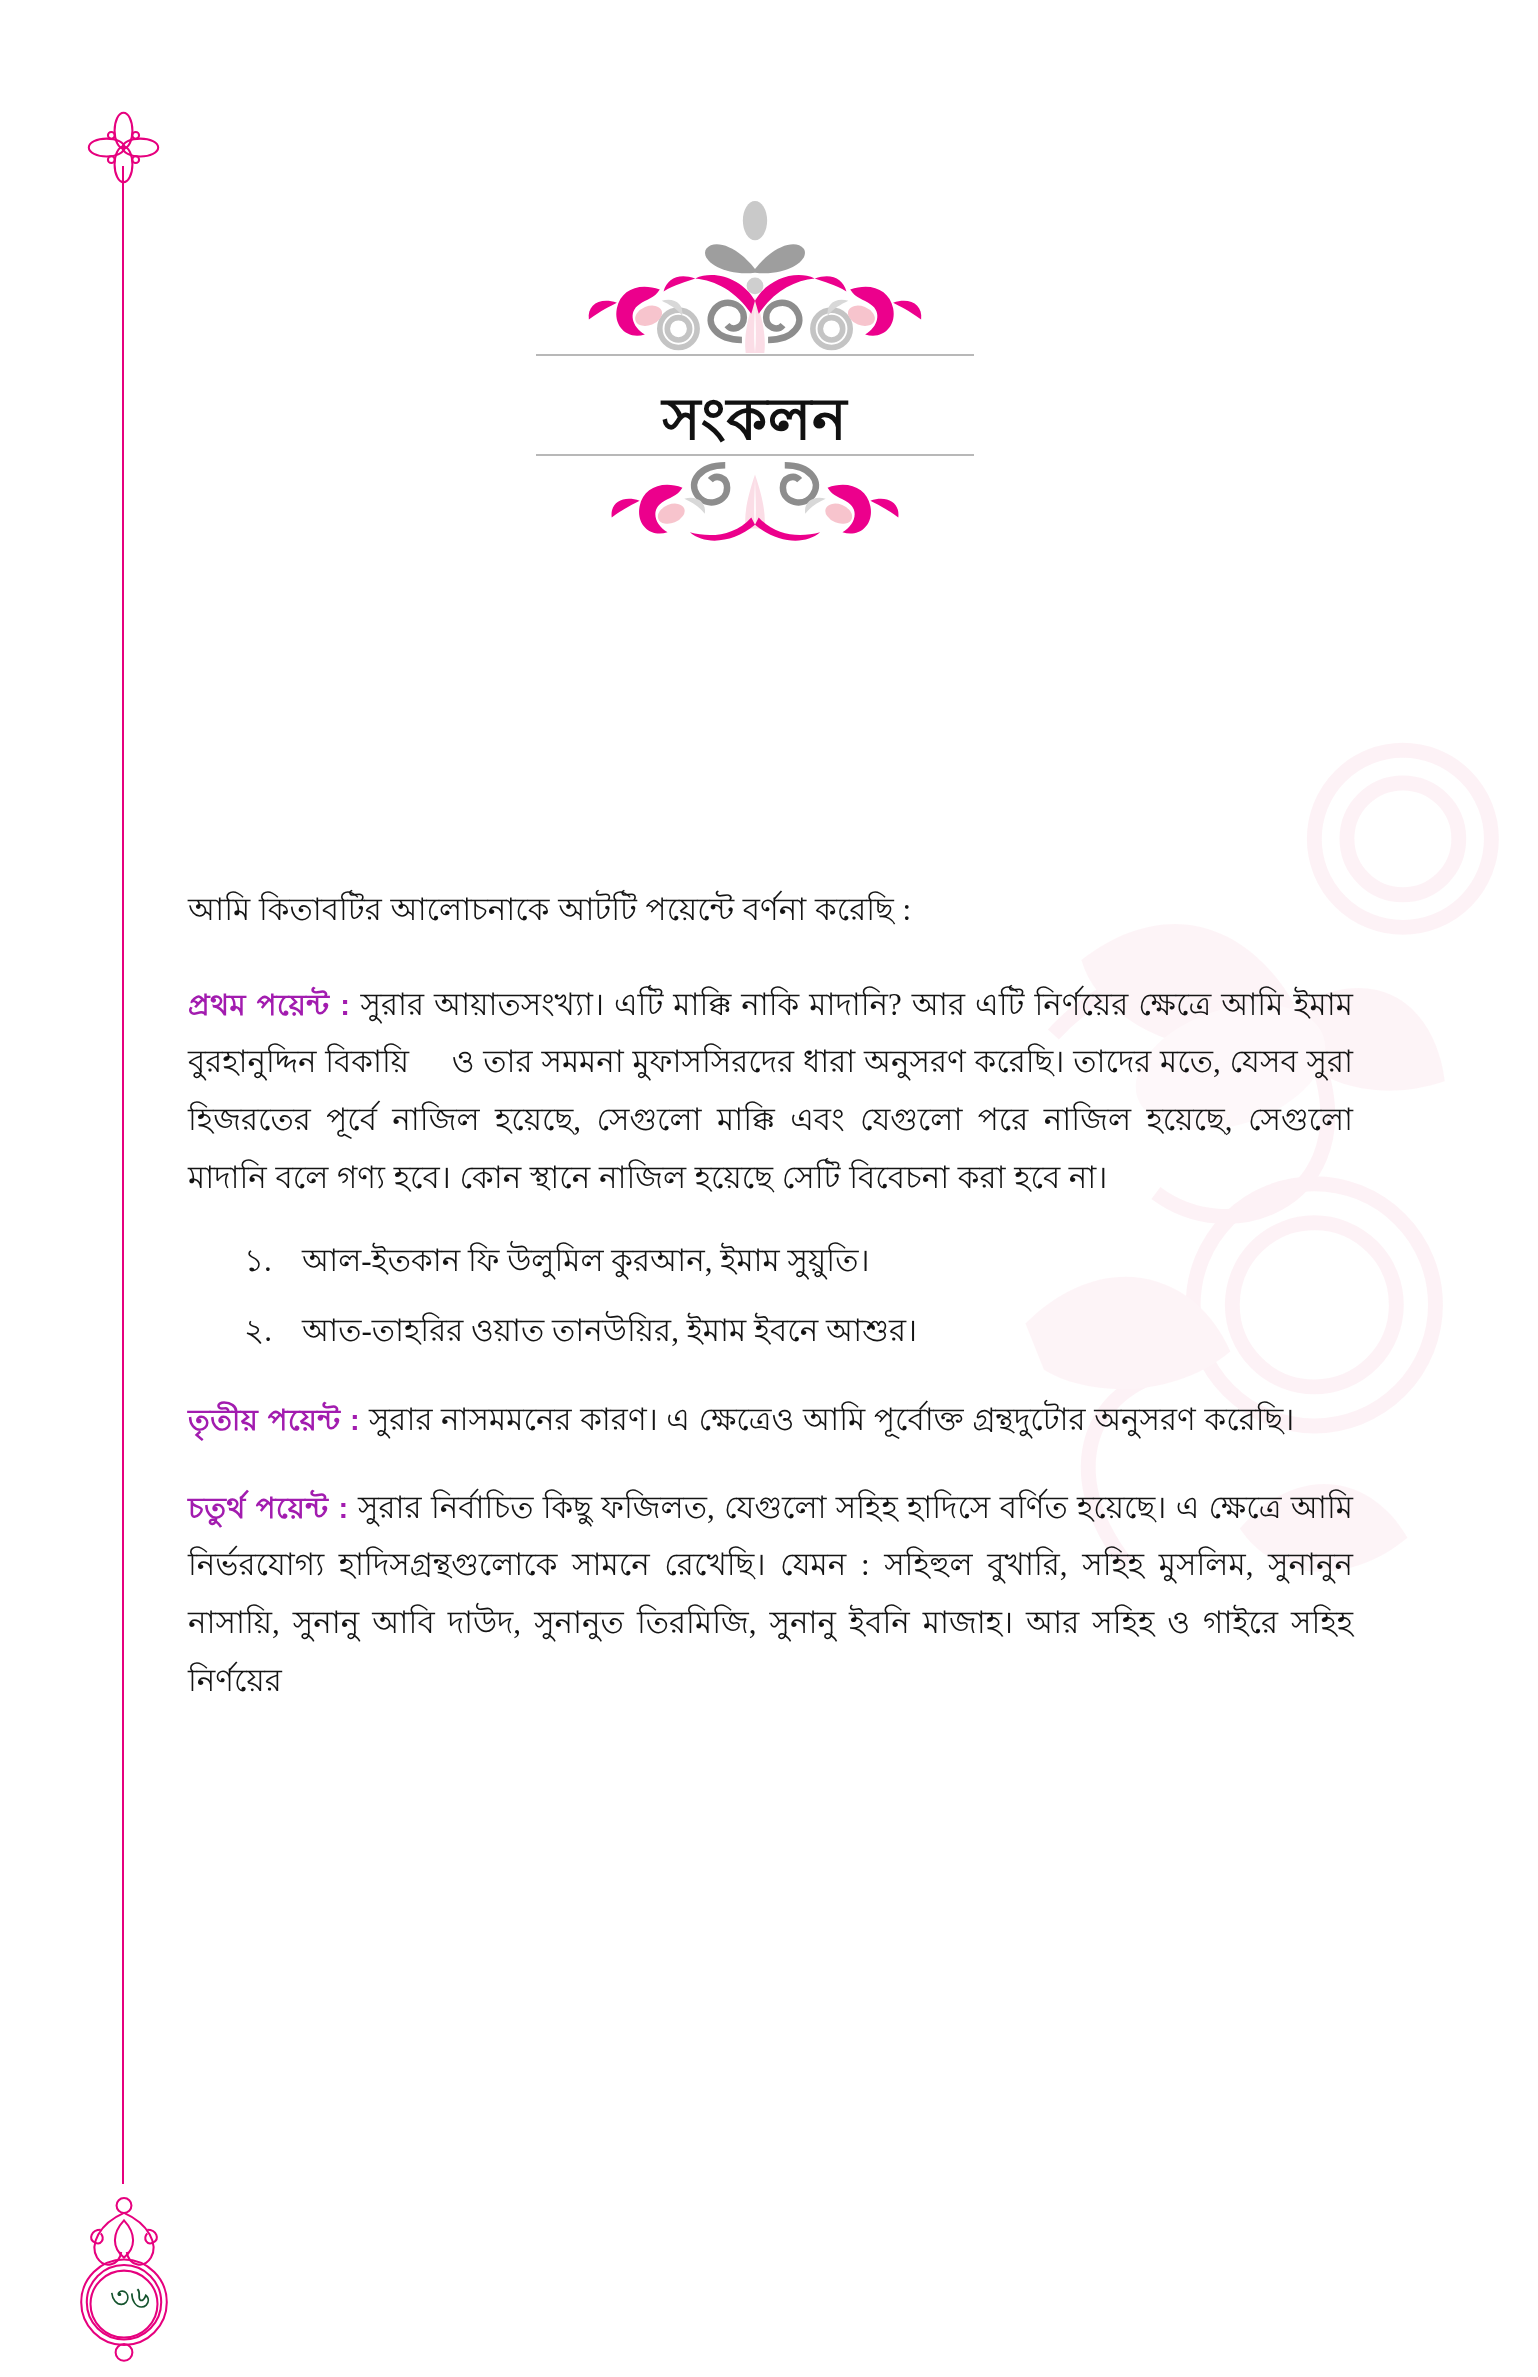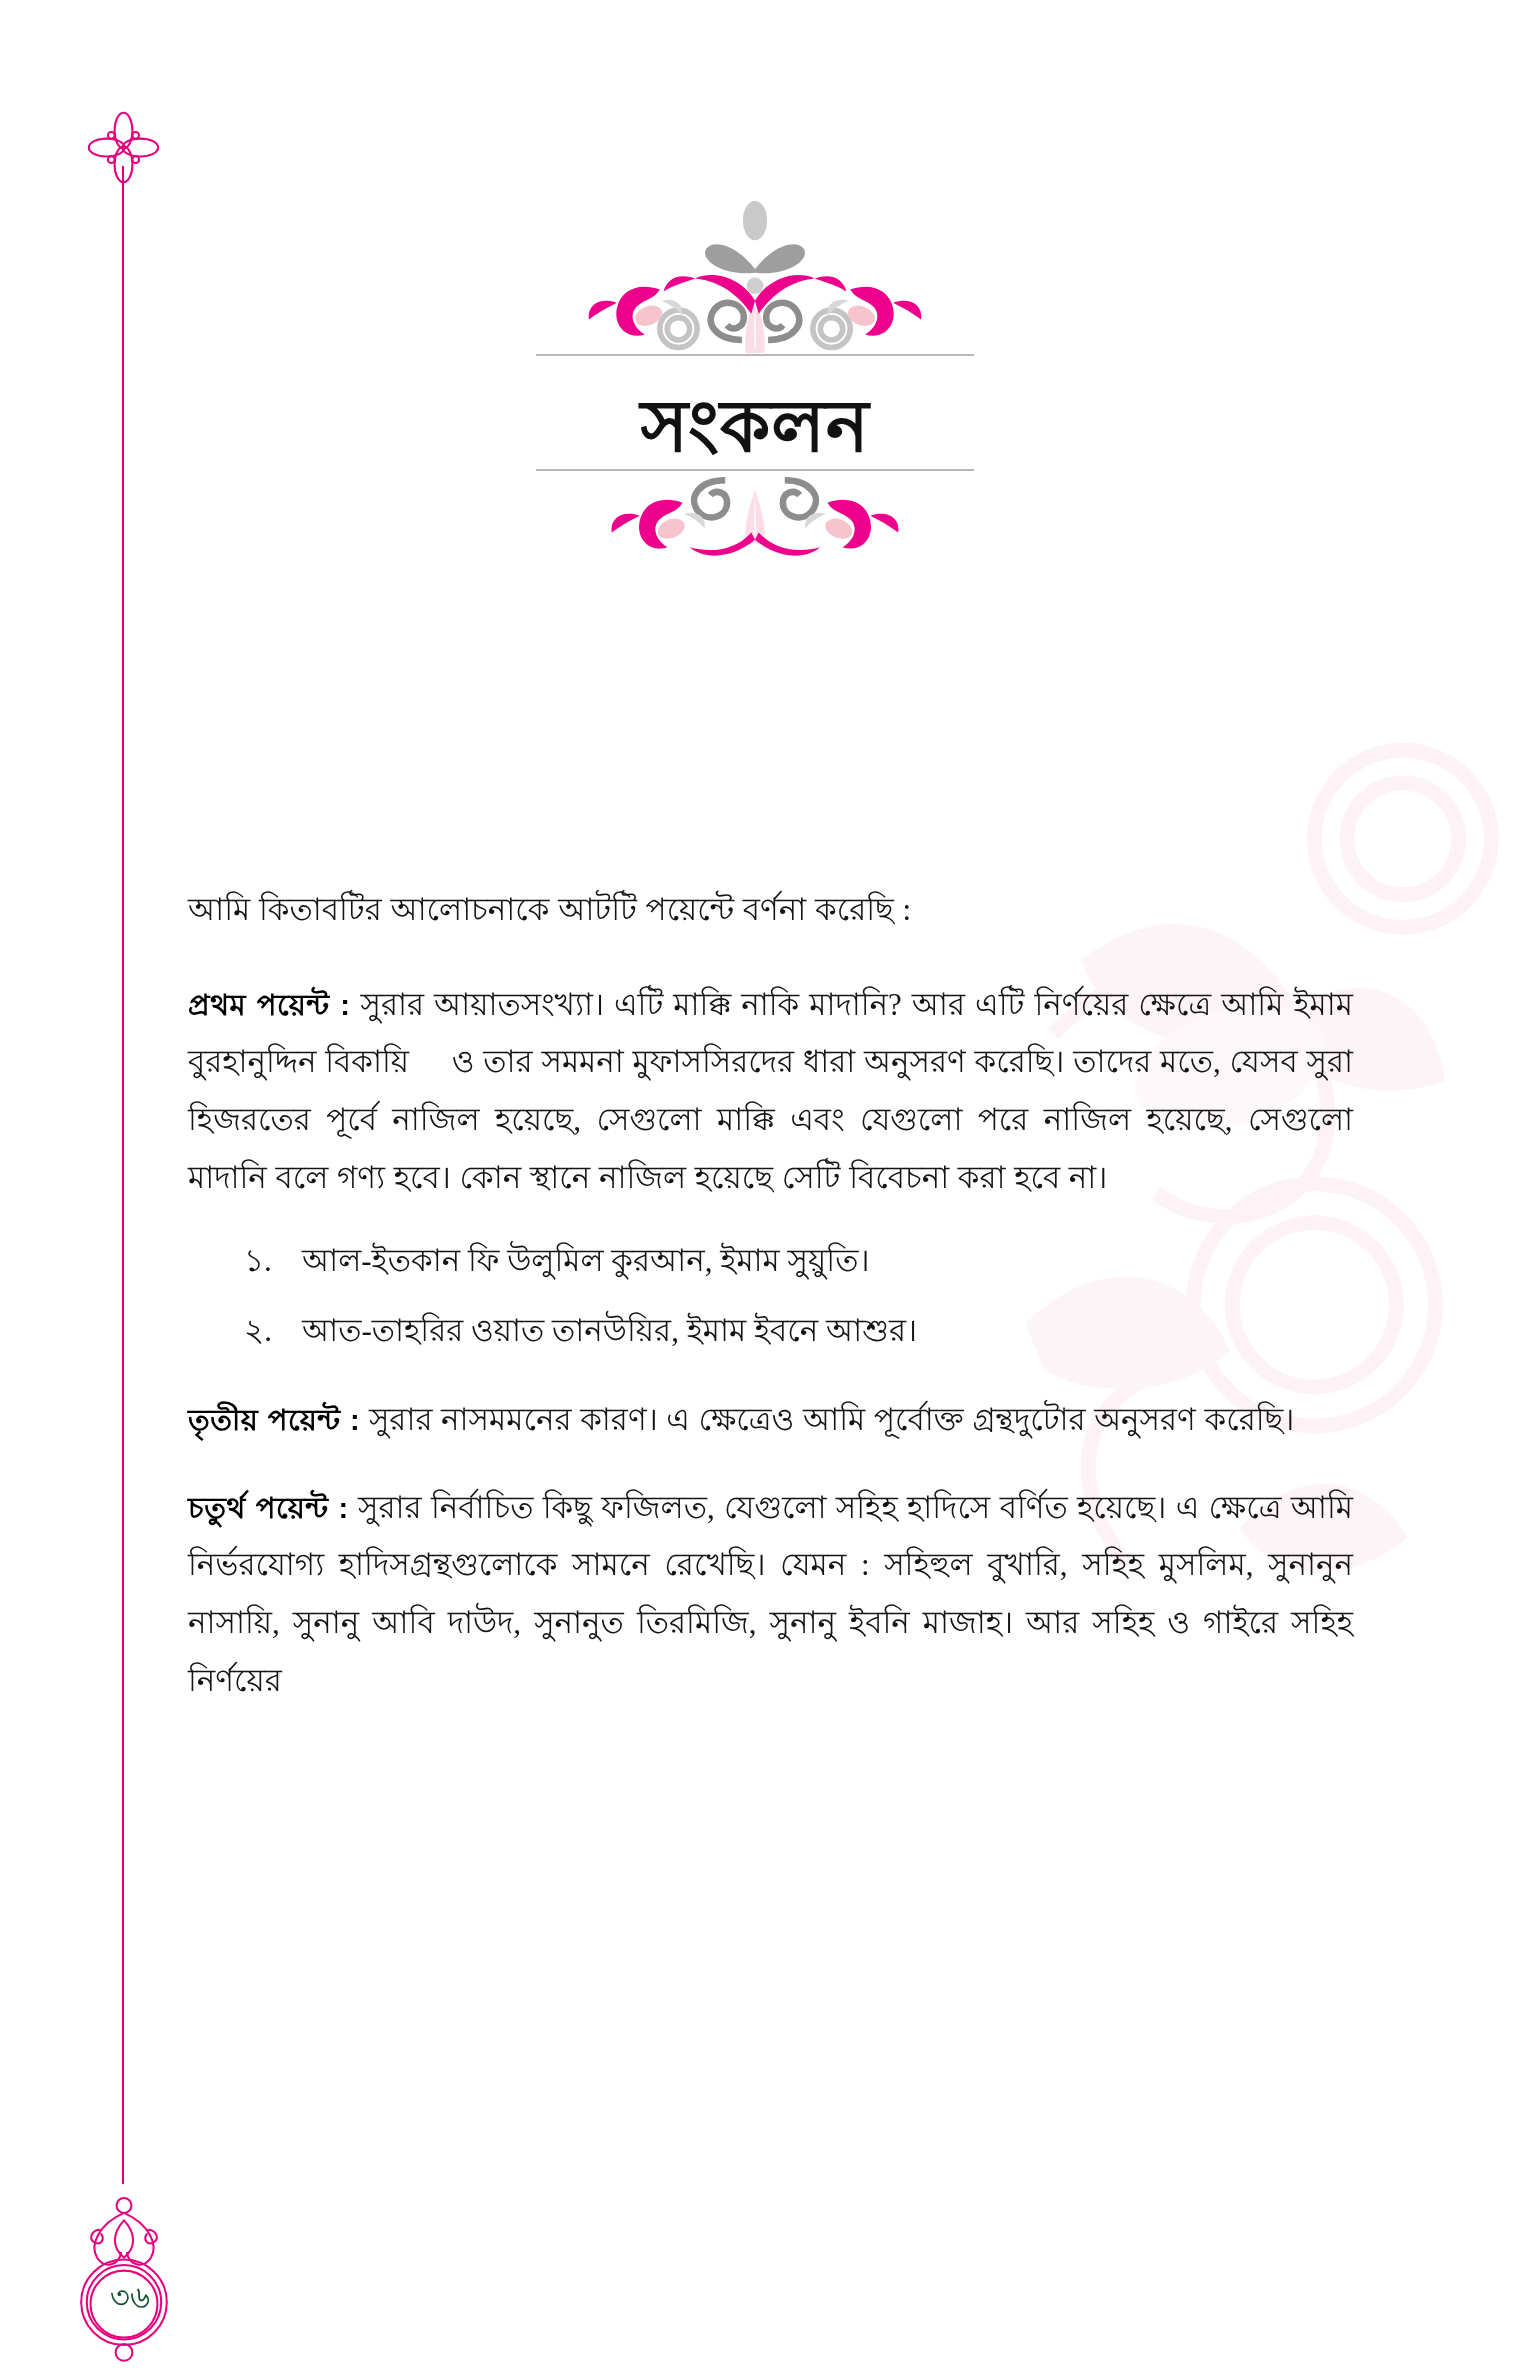--- a/index.html
+++ b/index.html
@@ -99,21 +99,21 @@
     display: block;
   }
   .hrule {
     width: 438px;
     height: 1.9px;
     background: #b8b8b8;
     margin: 0 auto;
   }
   .title-main {
     font-family: "Liberation Sans", sans-serif;
-    font-size: 72px;
+    font-size: 58px;
     font-weight: bold;
     letter-spacing: 0.9px;
     color: #111111;
     margin: 32px 0 3.7px 0;
     line-height: 1.08;
   }
   .title-sub {
     font-family: "Liberation Sans", sans-serif;
     font-size: 33px;
     font-weight: normal;
@@ -135,21 +135,21 @@
     line-height: 1.86;
     color: #141414;
     text-align: justify;
     margin: 0 0 30px 0;
     word-spacing: 0.9px;
   }
   .para.intro { margin-bottom: 37px; }
   .para.last  { margin-bottom: 0; }
 
   .point-label {
-    color: #000000;
+    color: #a21caf;
     font-weight: bold;
     font-family: "Liberation Sans", sans-serif;
     font-size: 29px;
     letter-spacing: 0.5px;
   }
 
   .honorific {
     font-size: 25px;
     vertical-align: 1.9px;
     color: #2a2a2a;

